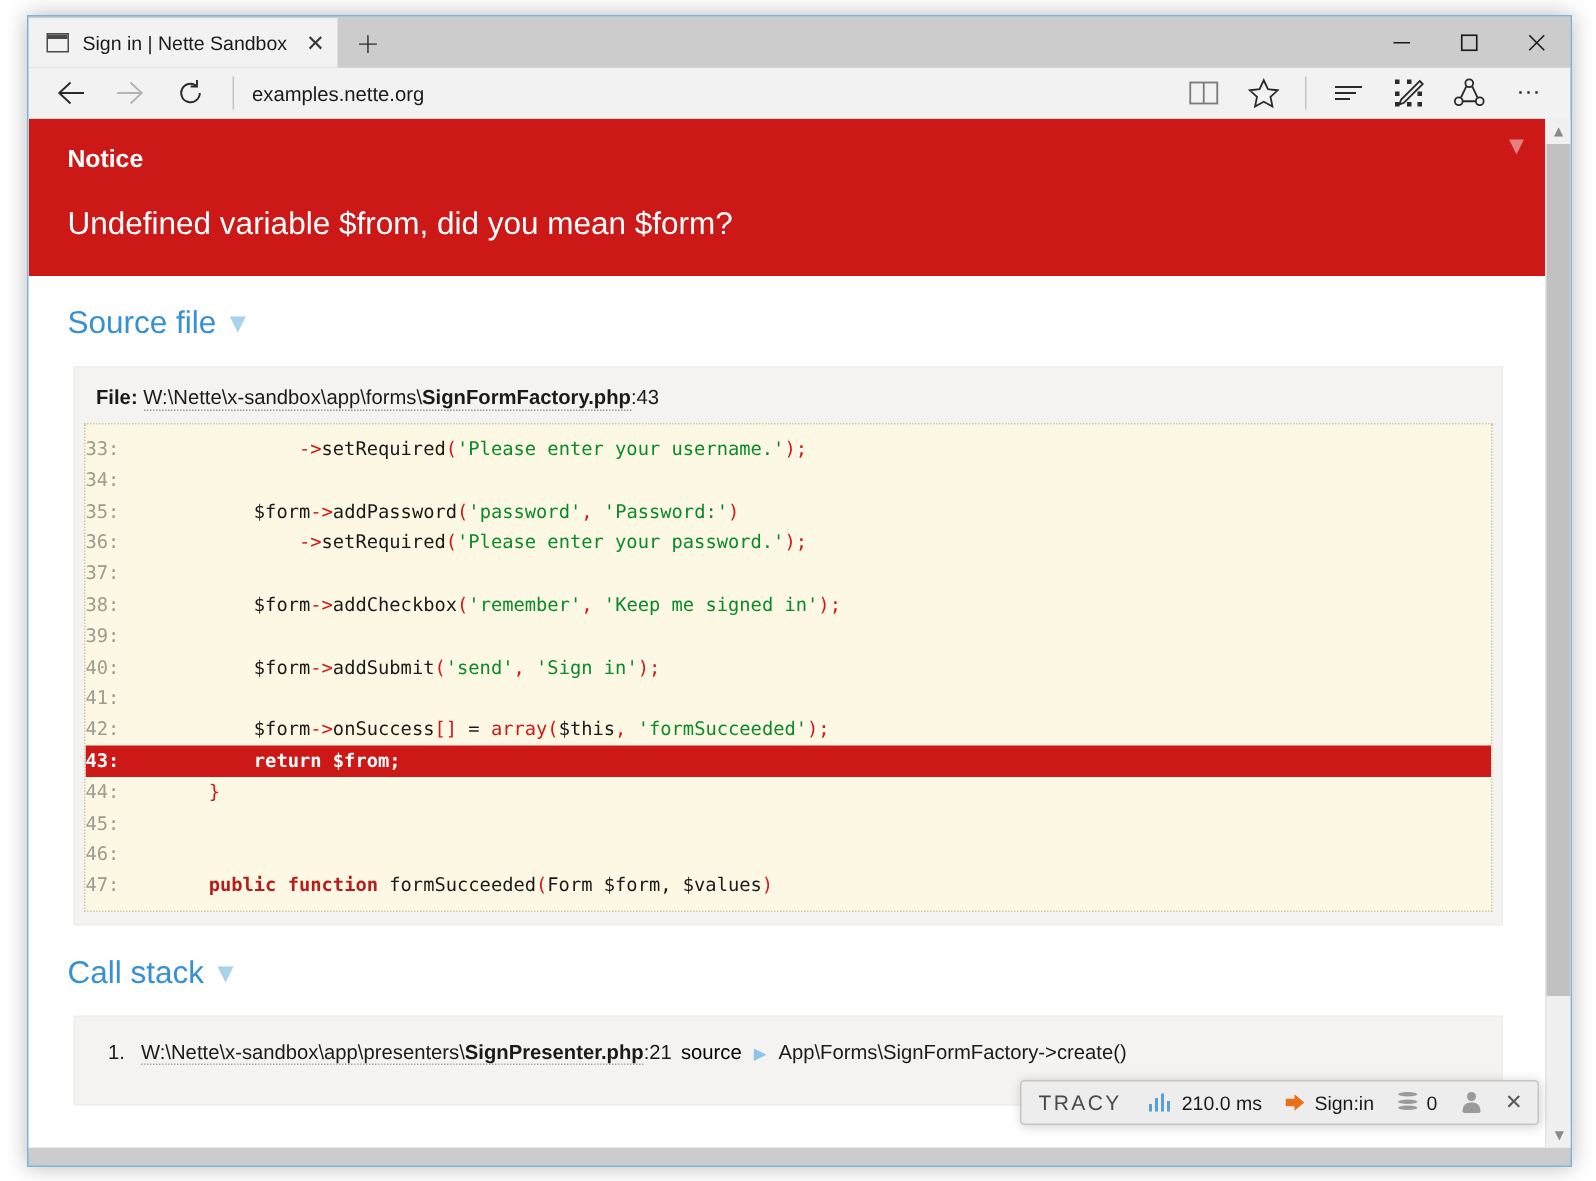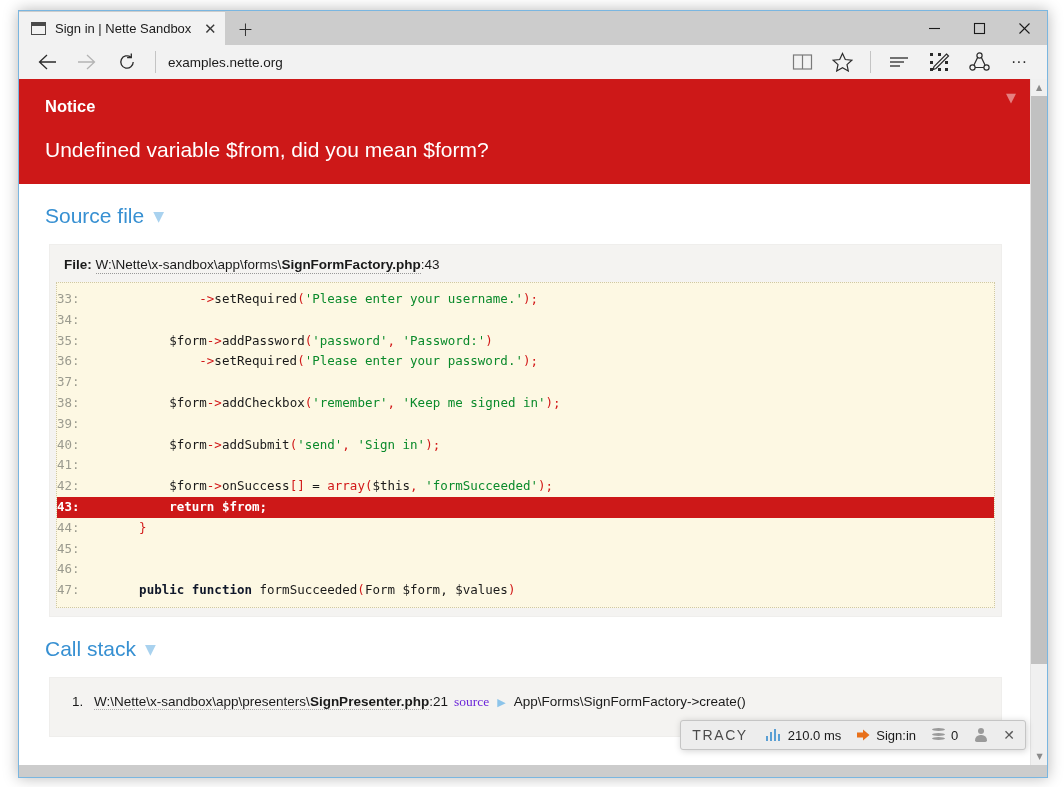--- a/index.html
+++ b/index.html
@@ -214,21 +214,21 @@
   }
   .ccode { color: #1a1a1a; text-align: center; }
   .cline.hl {
     background: #cd1818;
     font-weight: bold;
   }
   .cline.hl .cnum { color: #fff; }
   .cline.hl .ccode { color: #fff; }
   .tok-str { color: #0a8a2b; }
   .tok-punc { color: #d21818; }
-  .tok-kw { color: #0f172a; font-weight: bold; }
+  .tok-kw { color: #b91c1c; font-weight: bold; }
 
   
   #callstack-panel {
     margin: 16px 28px 0 30px;
     background: #f4f3f1;
     border: 1px solid #efeeec;
     padding: 16px 0 20px 0;
     height: 60px;
     overflow: hidden;
   }
@@ -236,21 +236,21 @@
     display: flex;
     font-size: 13.5px;
     color: #1a1a1a;
     padding-left: 44px;
     white-space: nowrap;
     align-items: baseline;
   }
   .cs-index { width: 22px; flex: none; margin-left: -22px; }
   .cs-path { border-bottom: 1px dotted #aaa; }
   .cs-path b { font-weight: bold; }
-  .cs-source { color: #6d28d9; margin-left: 6px; font-family: Liberation Serif, serif; }
+  .cs-source { color: #000000; margin-left: 6px; }
   .cs-play { color: #8cc4ea; margin: 0 8px; font-size: 11px; font-family: "DejaVu Sans", sans-serif; }
 
   
   #tracy-bar {
     position: absolute;
     right: 21px; bottom: 15px;
     background: #ededed;
     border: 1px solid #c5c5c5;
     border-radius: 3px;
     box-shadow: 1px 1px 7px rgba(0,0,0,0.18);

